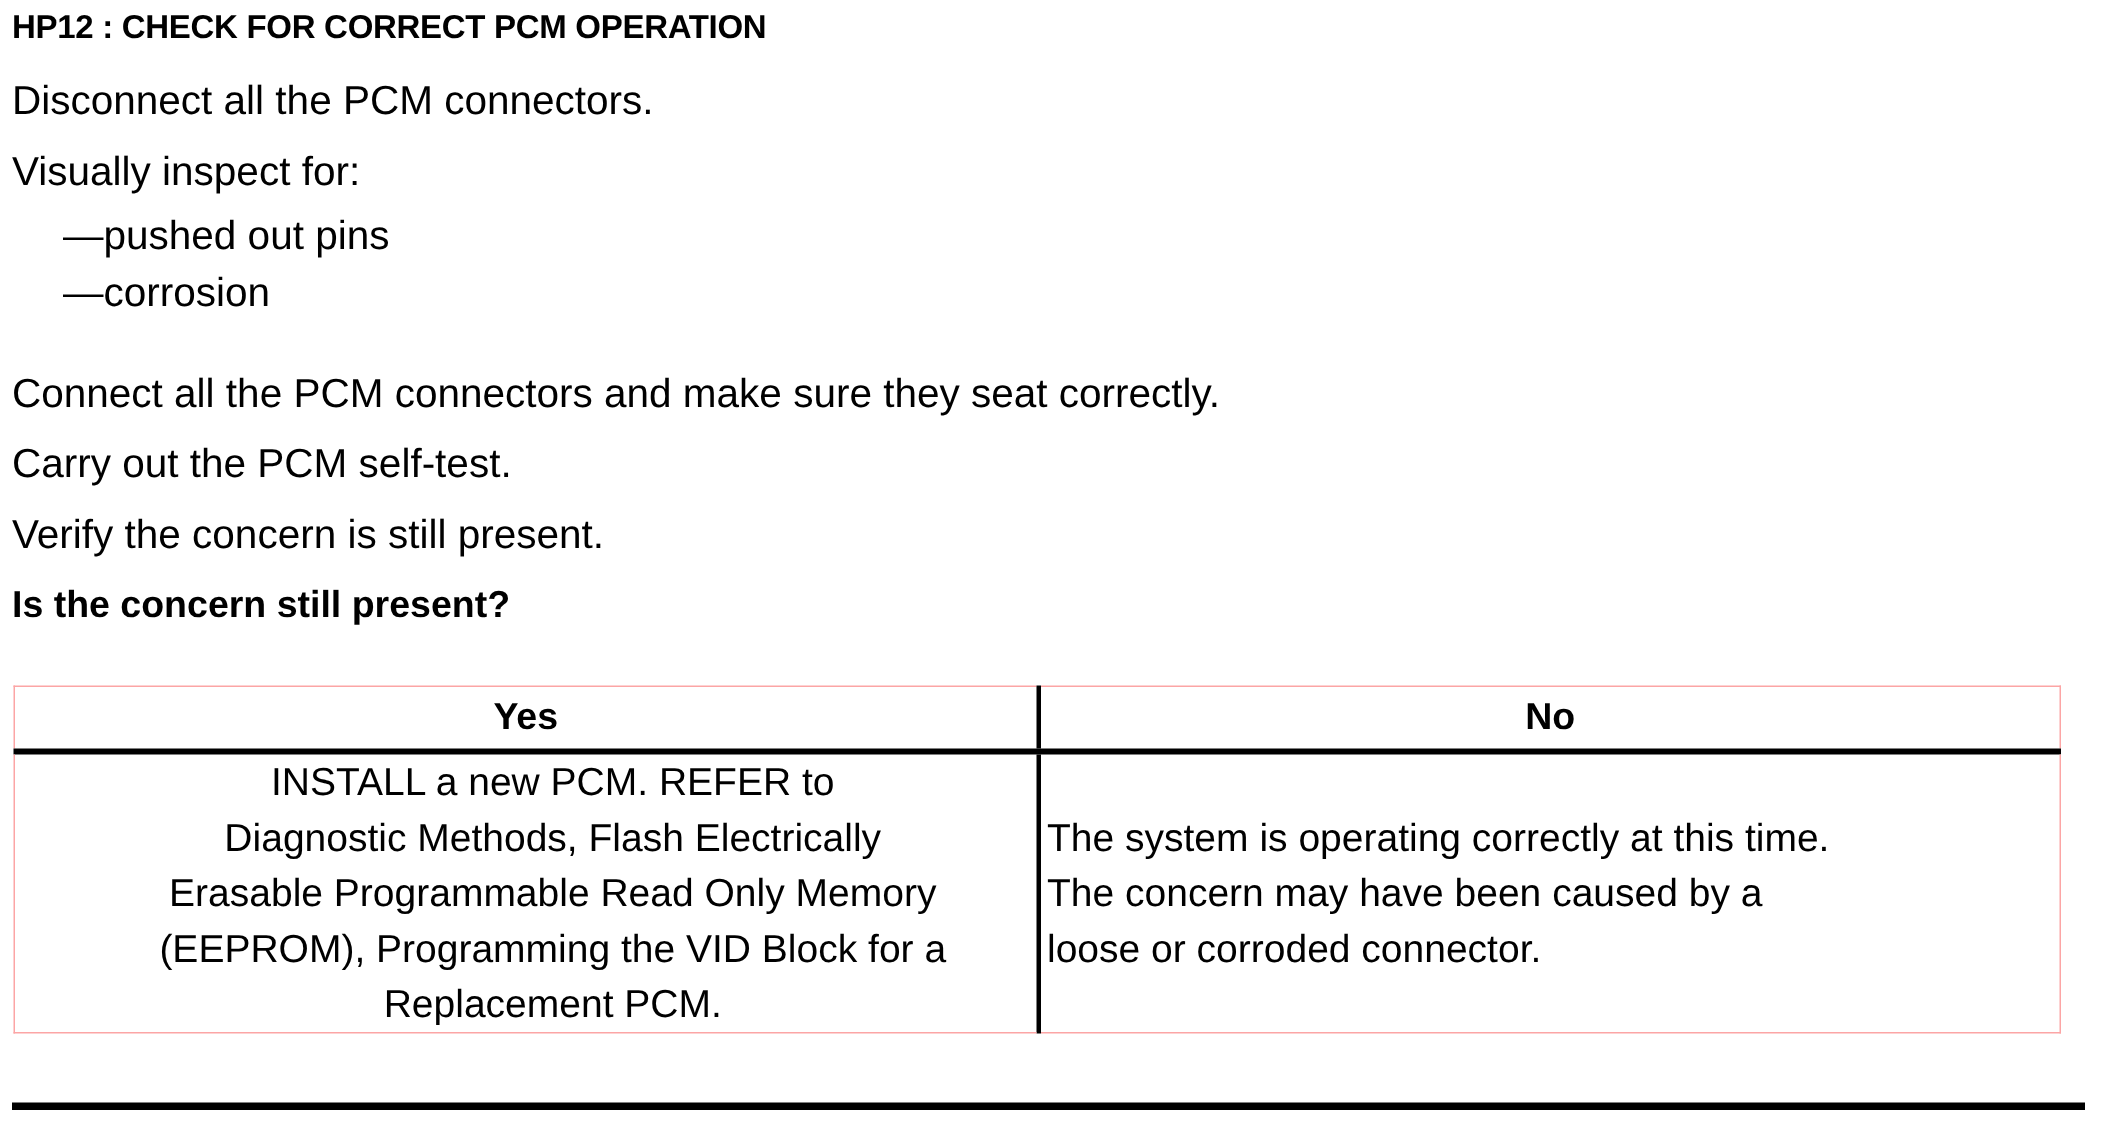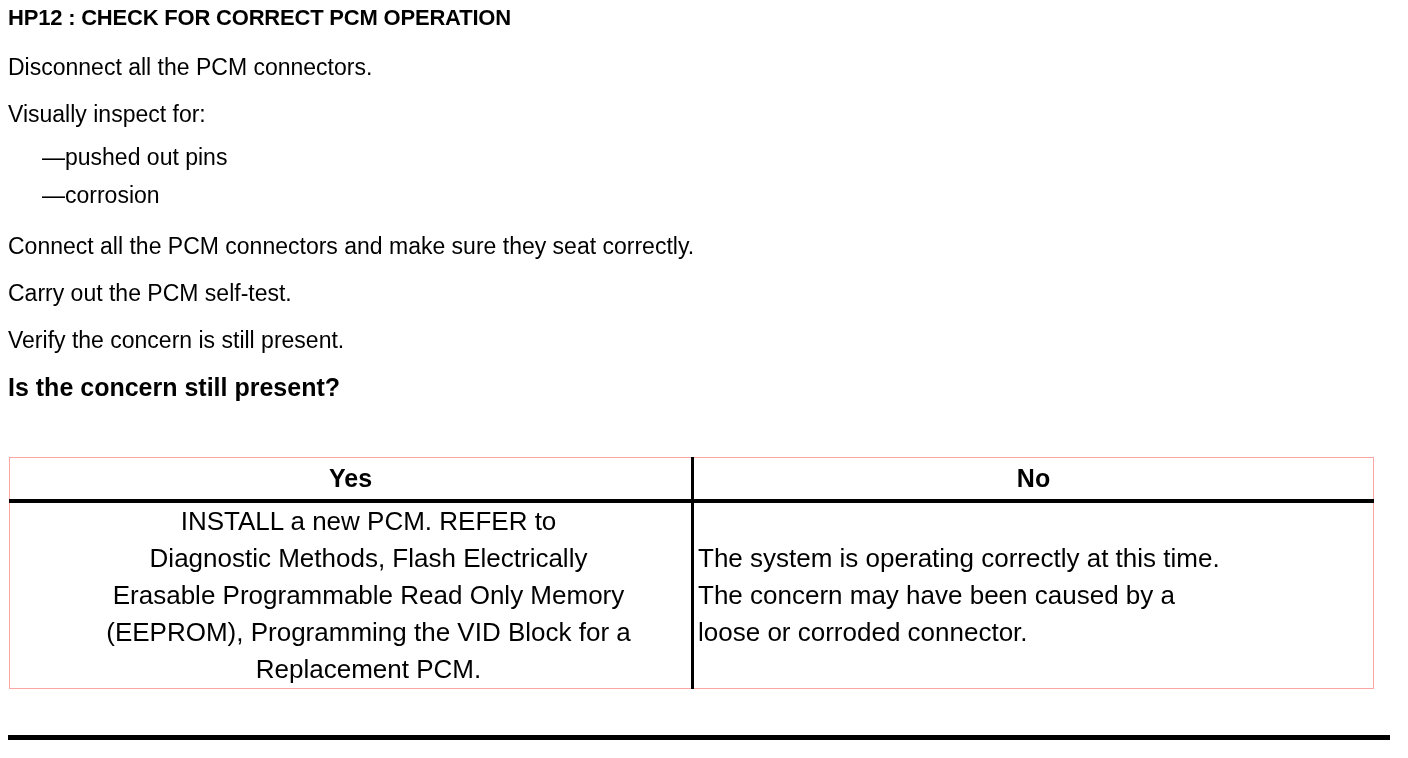--- a/index.html
+++ b/index.html
@@ -37,37 +37,37 @@
   }
 
   
   .steps {
     position: absolute;
     left: 8px;
     top: 44px;
     width: 1380px;
   }
   .step {
-    font-size: 23px;
+    font-size: 27px;
     line-height: 47px;
     font-weight: normal;
     white-space: nowrap;
   }
   .step.tight {
     line-height: 38px;
   }
   .step.indent {
     padding-left: 34px;
   }
   .step.bold {
     font-weight: bold;
     font-size: 25px;
   }
   .step.gap-before {
-    margin-top: 9px;
+    margin-top: 25px;
   }
 
   
   .decision-table {
     position: absolute;
     left: 9px;
     top: 457px;
     width: 1364px;
     border-collapse: collapse;
     table-layout: fixed;

